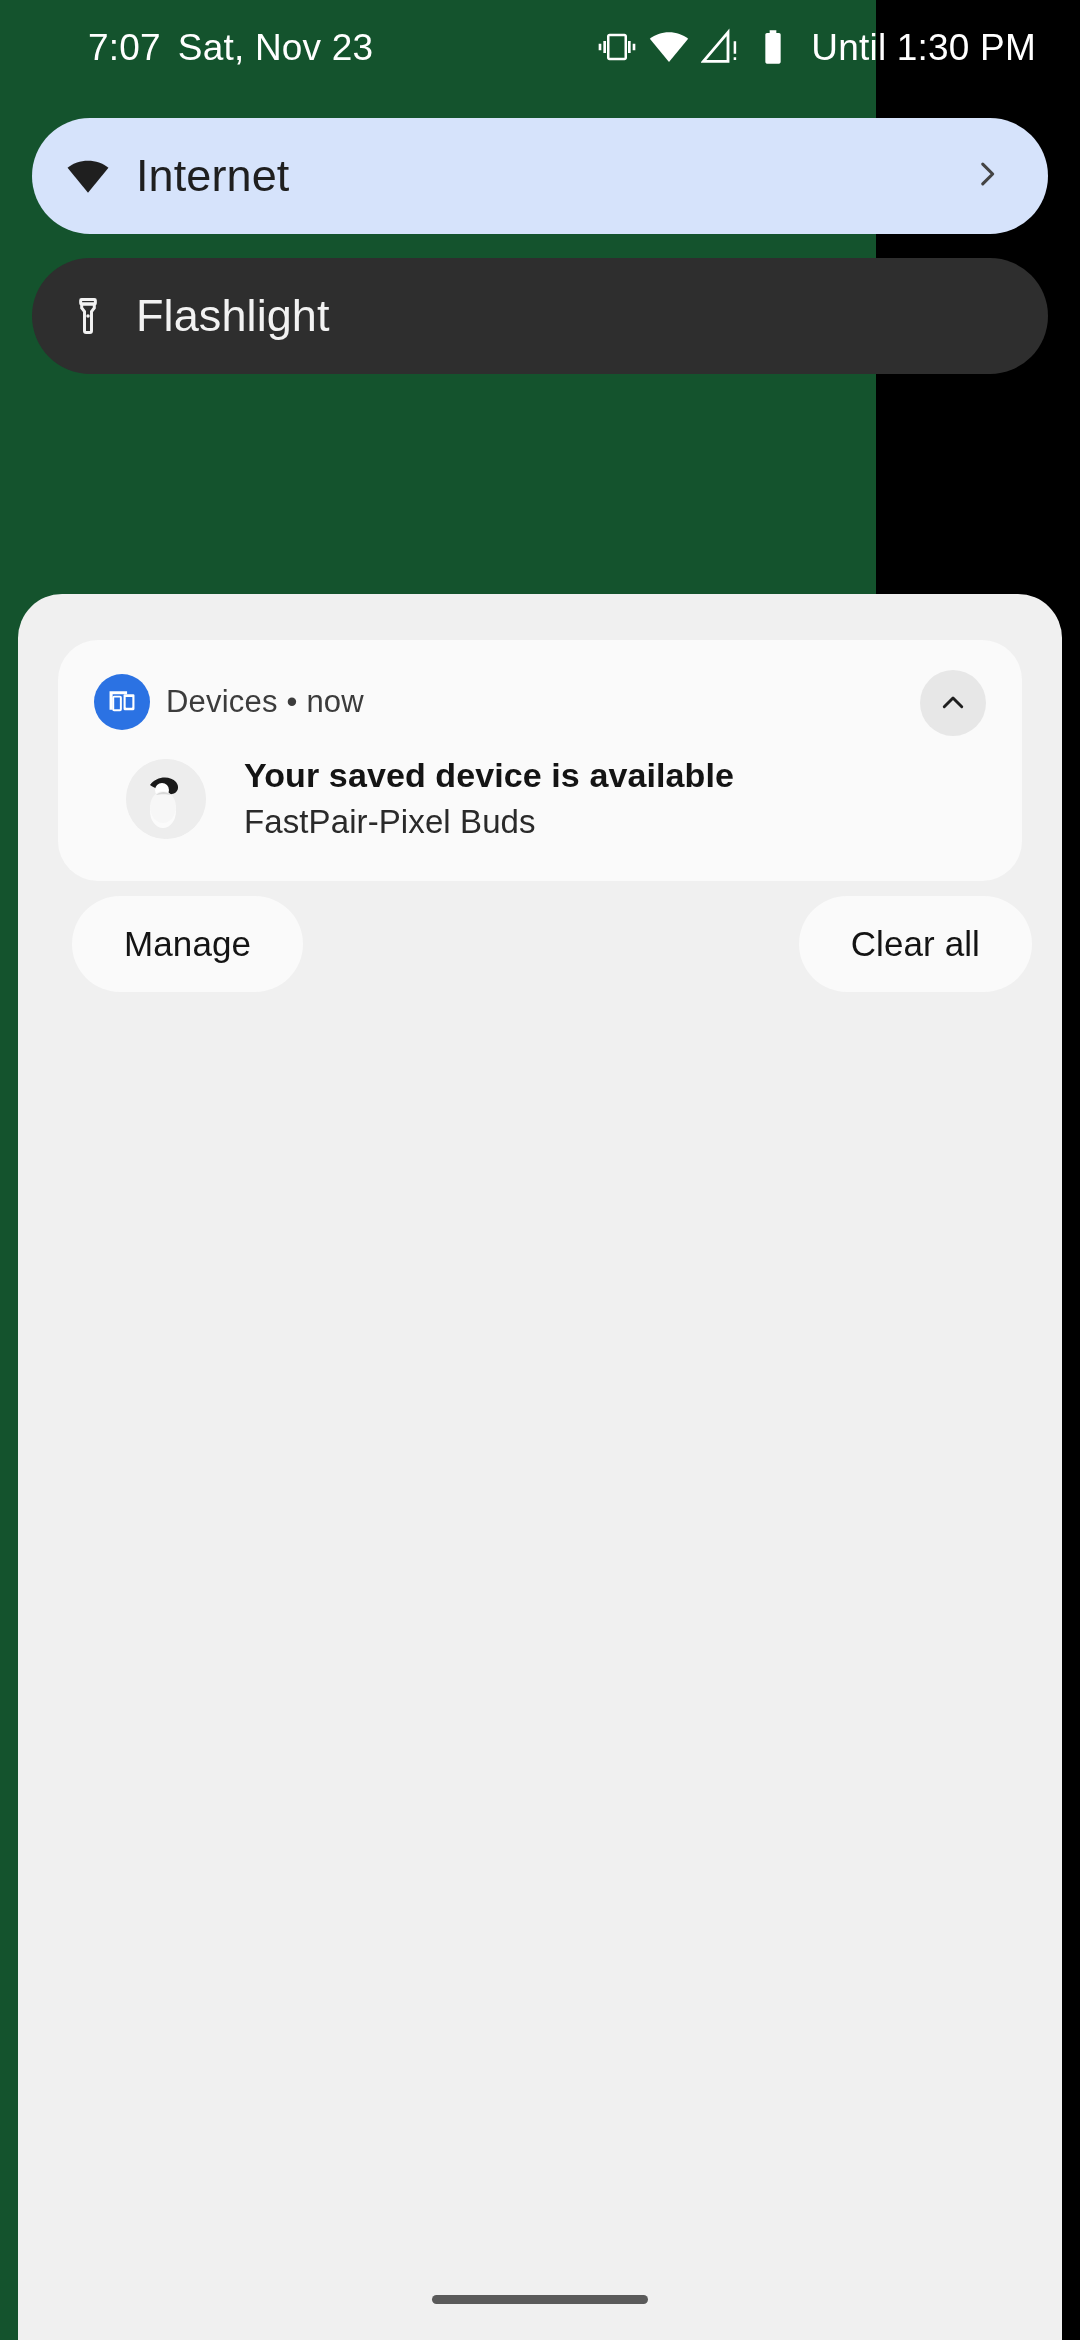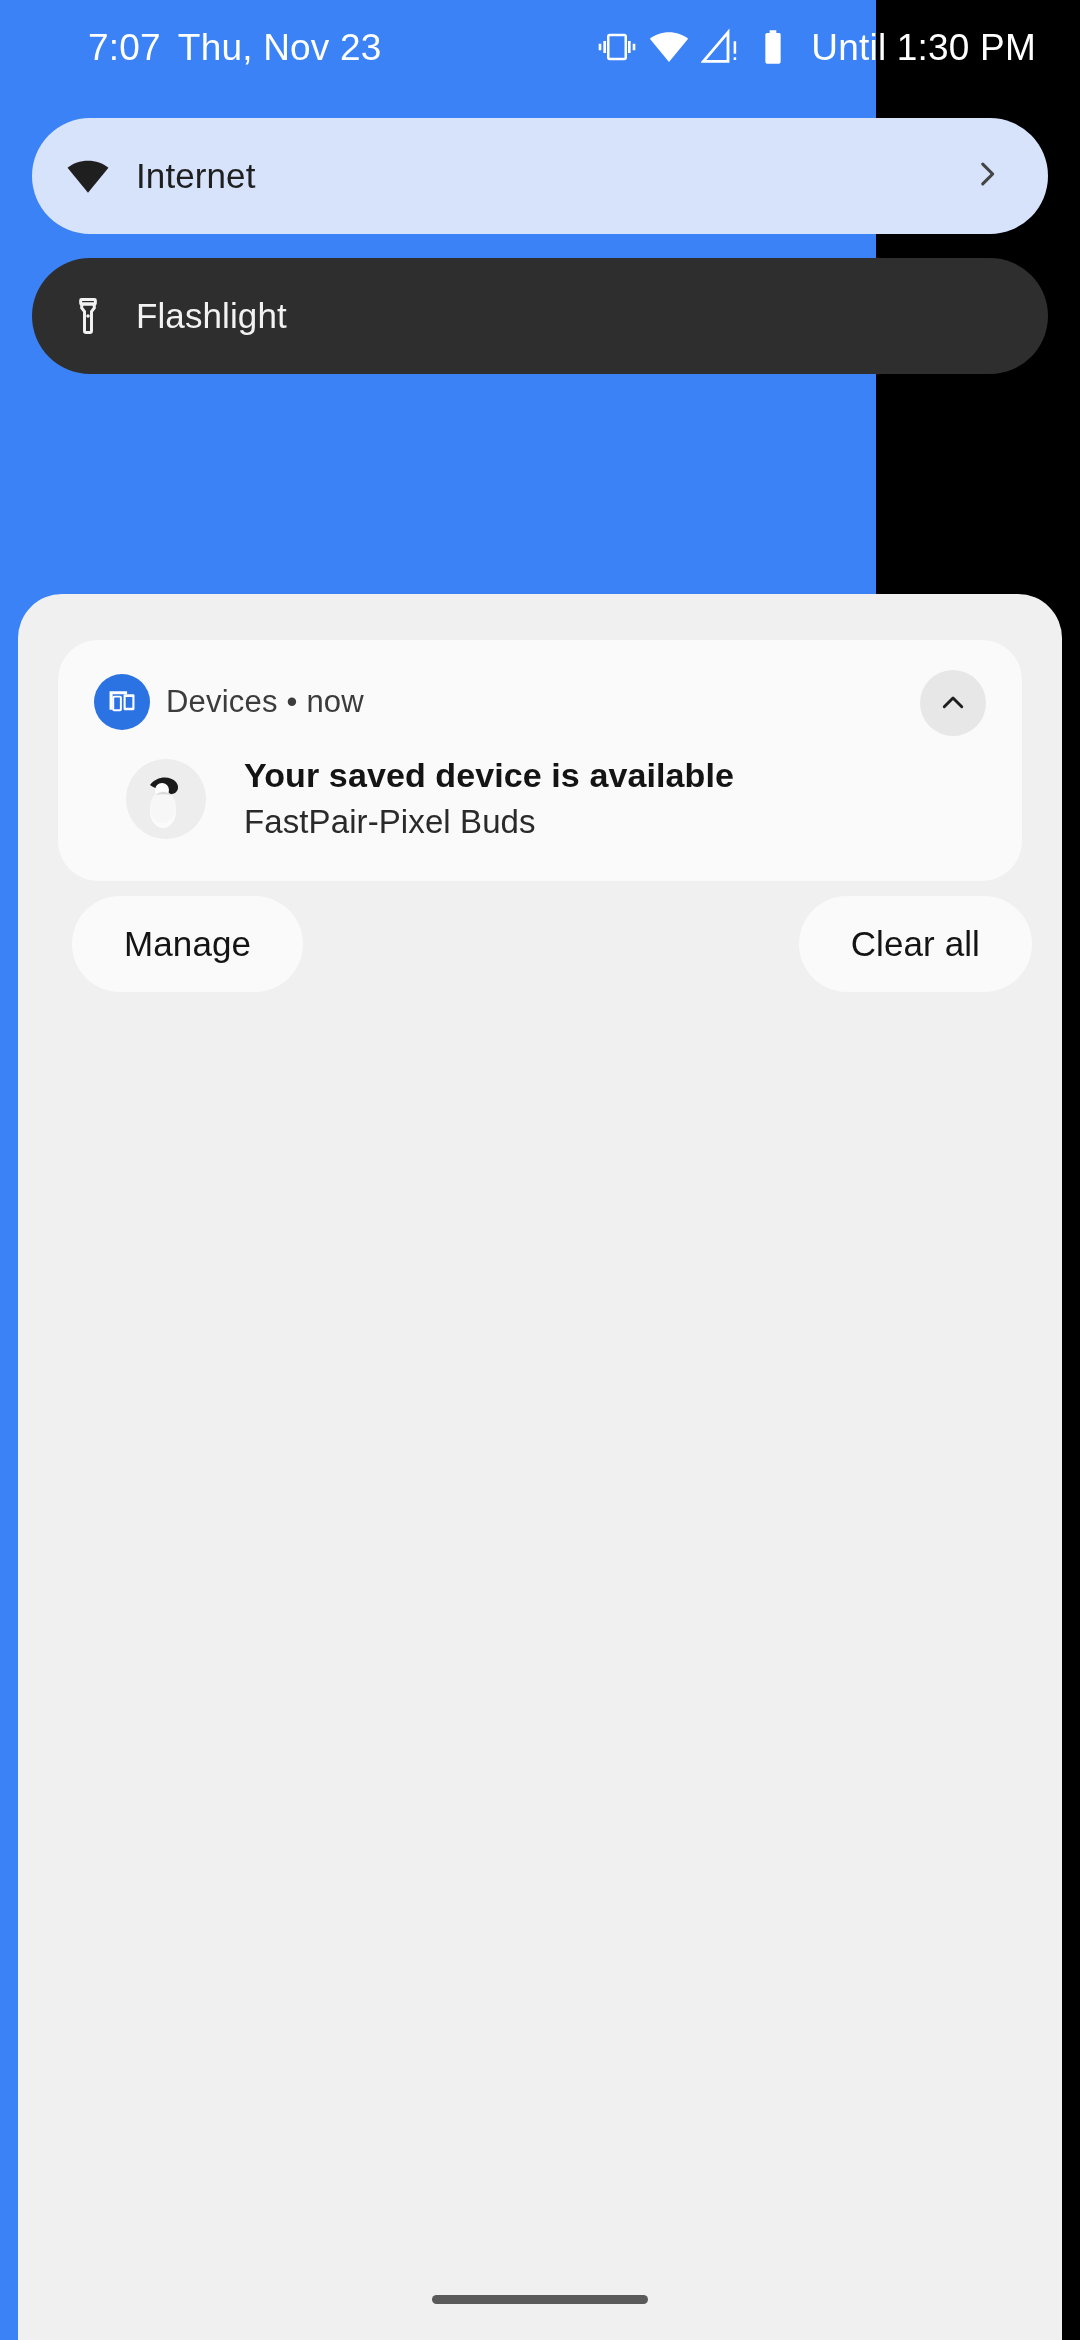--- a/index.html
+++ b/index.html
@@ -2,21 +2,21 @@
 <html><head>
 <meta charset="utf-8">
 <style>
   * { margin:0; padding:0; box-sizing:border-box; }
   html, body {
     width:1080px; height:2340px;
     background:#000;
     font-family:"Liberation Sans", sans-serif;
     overflow:hidden;
   }
-  #screen { position:relative; width:876px; height:2340px; background:#3b82f6; }
+  #screen { position:relative; width:876px; height:2340px; background:#14532d; }
 
   
   .statusbar {
     position:absolute; top:0; left:0; width:1080px; height:96px;
     display:flex; align-items:center; color:#fff;
   }
   .sb-left { position:absolute; left:88px; display:flex; align-items:baseline; gap:17px; }
   .sb-time { font-size:37px; letter-spacing:0.2px; }
   .sb-date { font-size:37px; letter-spacing:0.2px; }
   .sb-right { position:absolute; right:44px; display:flex; align-items:flex-start; gap:12px; }
@@ -27,21 +27,21 @@
   .qs { position:absolute; top:118px; left:32px; width:1016px; }
   .qs-row { display:flex; gap:24px; margin-bottom:24px; }
   .tile {
     flex:1; height:116px; border-radius:58px;
     display:flex; align-items:center; padding:0 34px;
     position:relative;
   }
   .tile.active { background:#D6E3FB; color:#1F1F1F; }
   .tile.inactive { background:#2E2E2E; color:#F2F2F2; }
   .tile-icon { width:44px; height:44px; flex:0 0 44px; display:flex; align-items:center; justify-content:center; }
-  .tile-label { font-size:35px; margin-left:26px; white-space:nowrap; letter-spacing:0.1px; }
+  .tile-label { font-size:45px; margin-left:26px; white-space:nowrap; letter-spacing:0.1px; }
   .tile-chev { position:absolute; right:44px; top:50%; transform:translateY(-50%); }
 
   
   .shade {
     position:absolute; top:594px; left:18px; width:1044px; height:1746px;
     background:#F0F0F0; border-radius:44px 44px 0 0;
   }
 
   
   .notif {
@@ -85,21 +85,21 @@
   }
 </style>
 </head>
 <body>
 
 <div id="screen">
 
   <div class="statusbar">
     <div class="sb-left">
       <span class="sb-time">7:07</span>
-      <span class="sb-date">Thu, Nov 23</span>
+      <span class="sb-date">Sat, Nov 23</span>
     </div>
     <div class="sb-right">
 
       <svg class="sb-icon" width="40" height="40" viewBox="0 0 24 24" fill="#fff">
         <path d="M1 10h1.6v4H1zm2.8-1.6h1.6v7.2H3.8zM16.5 4h-9C6.7 4 6 4.7 6 5.5v13c0 .8.7 1.5 1.5 1.5h9c.8 0 1.5-.7 1.5-1.5v-13c0-.8-.7-1.5-1.5-1.5zm0 14.5h-9v-13h9v13zM18.6 8.4h1.6v7.2h-1.6zM21.4 10H23v4h-1.6z"></path>
       </svg>
 
       <svg class="sb-icon" width="40" height="40" viewBox="0 0 24 24" fill="#fff">
         <path d="M12 21 .5 7.1C3.6 4.7 7.6 3.2 12 3.2s8.4 1.5 11.5 3.9L12 21z"></path>
       </svg>

